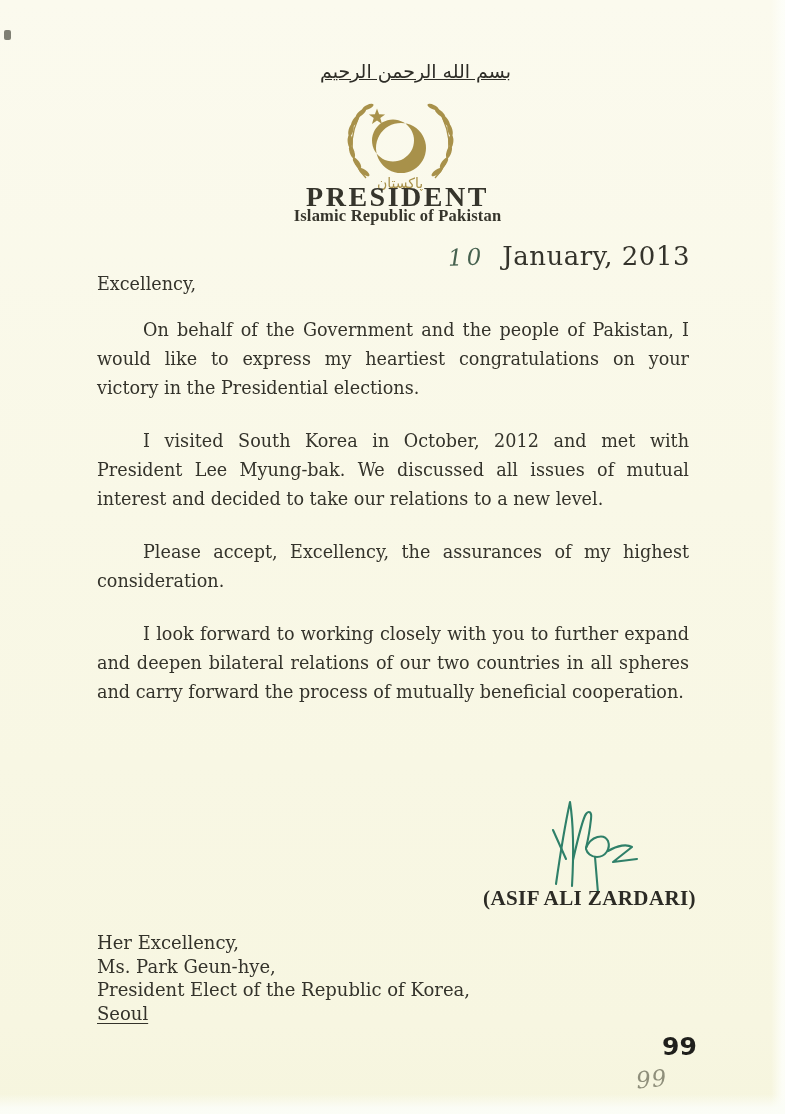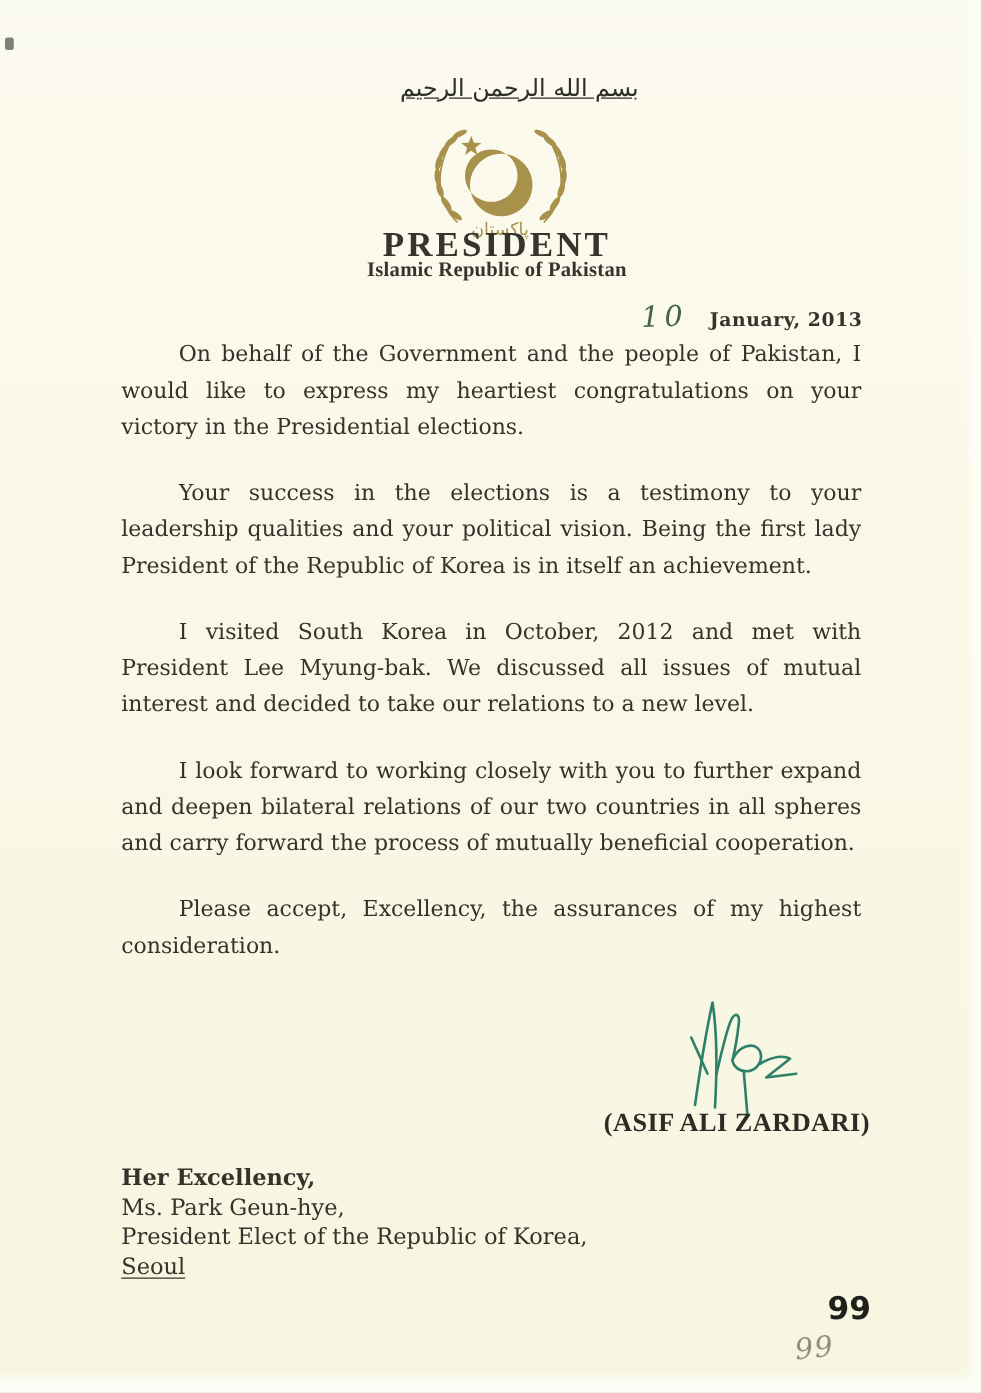--- a/index.html
+++ b/index.html
@@ -46,41 +46,41 @@
   }
   
   .dateline {
     position: absolute; top: 241px; right: 95px;
     display: flex; align-items: baseline; gap: 17px;
   }
   .hand-day {
     font-style: italic; font-size: 23px; letter-spacing: 4px;
     color: #46614f; transform: rotate(-2deg);
   }
-  .printed-date { font-size: 15px; color: #34332b; letter-spacing: 0.5px; font-weight: bold; }
+  .printed-date { font-size: 26px; color: #34332b; letter-spacing: 0.5px; }
   
   .letter-body {
     position: absolute; top: 270px; left: 97px; width: 592px;
     font-size: 17.6px; line-height: 29px; text-align: justify; color: #34332b;
   }
   .letter-body p { margin: 0 0 24px 0; text-indent: 46px; }
   .letter-body p.salutation { text-indent: 0; margin-bottom: 17px; text-align: left; }
   
   .sig-svg { position: absolute; left: 528px; top: 796px; }
   .sig-name {
     position: absolute; top: 886px; right: 89px;
     font-family: "Liberation Serif", "DejaVu Serif", serif;
     font-weight: bold; font-size: 21px; letter-spacing: 0.4px; color: #2c2b25;
   }
   
   .recipient {
     position: absolute; top: 931px; left: 97px;
     font-style: normal; font-size: 18px; line-height: 23.5px; color: #34332b;
   }
-  .recipient .r-bold { font-weight: bold; }
+  .recipient .r-bold { font-weight: normal; }
   .recipient .r-underline { text-decoration: underline; text-underline-offset: 3px; }
   
   .pagenum-printed {
     position: absolute; left: 662px; top: 1032px;
     font-family: "DejaVu Sans", sans-serif; font-weight: bold;
     font-size: 25px; color: #1f1f1c;
   }
   .pagenum-hand {
     position: absolute; left: 636px; top: 1066px;
     font-style: italic; font-size: 23px; letter-spacing: 1px;
@@ -133,25 +133,25 @@
 
   <div class="lh-title">PRESIDENT</div>
   <div class="lh-subtitle">Islamic Republic of Pakistan</div>
 
   <div class="dateline">
     <span class="hand-day">10</span>
     <span class="printed-date">January, 2013</span>
   </div>
 
   <main class="letter-body">
+    <p class="salutation">Excellency,</p>
     <p class="para">On behalf of the Government and the people of Pakistan, I would like to express my heartiest congratulations on your victory in the Presidential elections.</p>
-    <p class="para">Your success in the elections is a testimony to your leadership qualities and your political vision. Being the first lady President of the Republic of Korea is in itself an achievement.</p>
     <p class="para">I visited South Korea in October, 2012 and met with President Lee Myung-bak. We discussed all issues of mutual interest and decided to take our relations to a new level.</p>
+    <p class="para">Please accept, Excellency, the assurances of my highest consideration.</p>
     <p class="para">I look forward to working closely with you to further expand and deepen bilateral relations of our two countries in all spheres and carry forward the process of mutually beneficial cooperation.</p>
-    <p class="para">Please accept, Excellency, the assurances of my highest consideration.</p>
   </main>
 
   <svg class="sig-svg" width="130" height="100" viewBox="0 0 130 100">
     <g fill="none" stroke="#2f8069" stroke-width="2.1" stroke-linecap="round" stroke-linejoin="round">
       <path d="M25,34 L38,63"></path>
       <path d="M28,88 C32,60 38,24 42,6 C45,25 46,55 44,90"></path>
       <path d="M45,64 C50,42 55,22 58,18 C61,14 64,16 63,23 C62,32 60,44 58,52"></path>
       <path d="M58,52 C63,40 76,37 80,45 C83,53 77,61 69,61 C63,61 59,57 58,53"></path>
       <path d="M67,61 C68,73 69,85 70,97"></path>
       <path d="M80,55 C90,49 99,48 104,51 L85,66 L109,63"></path>

